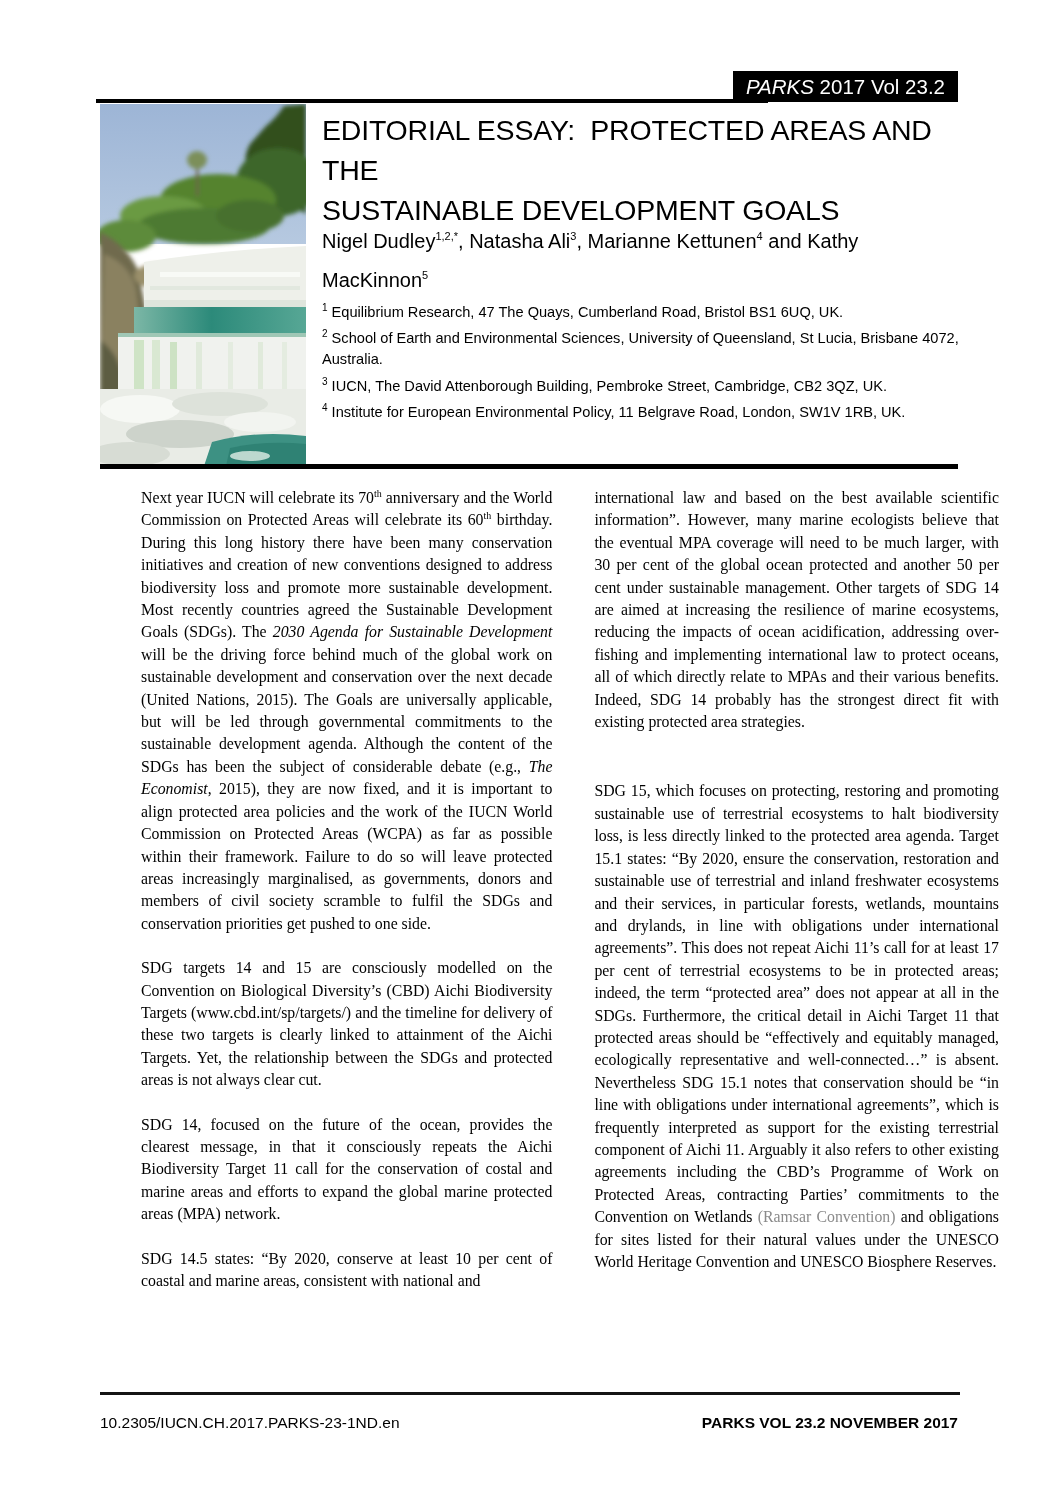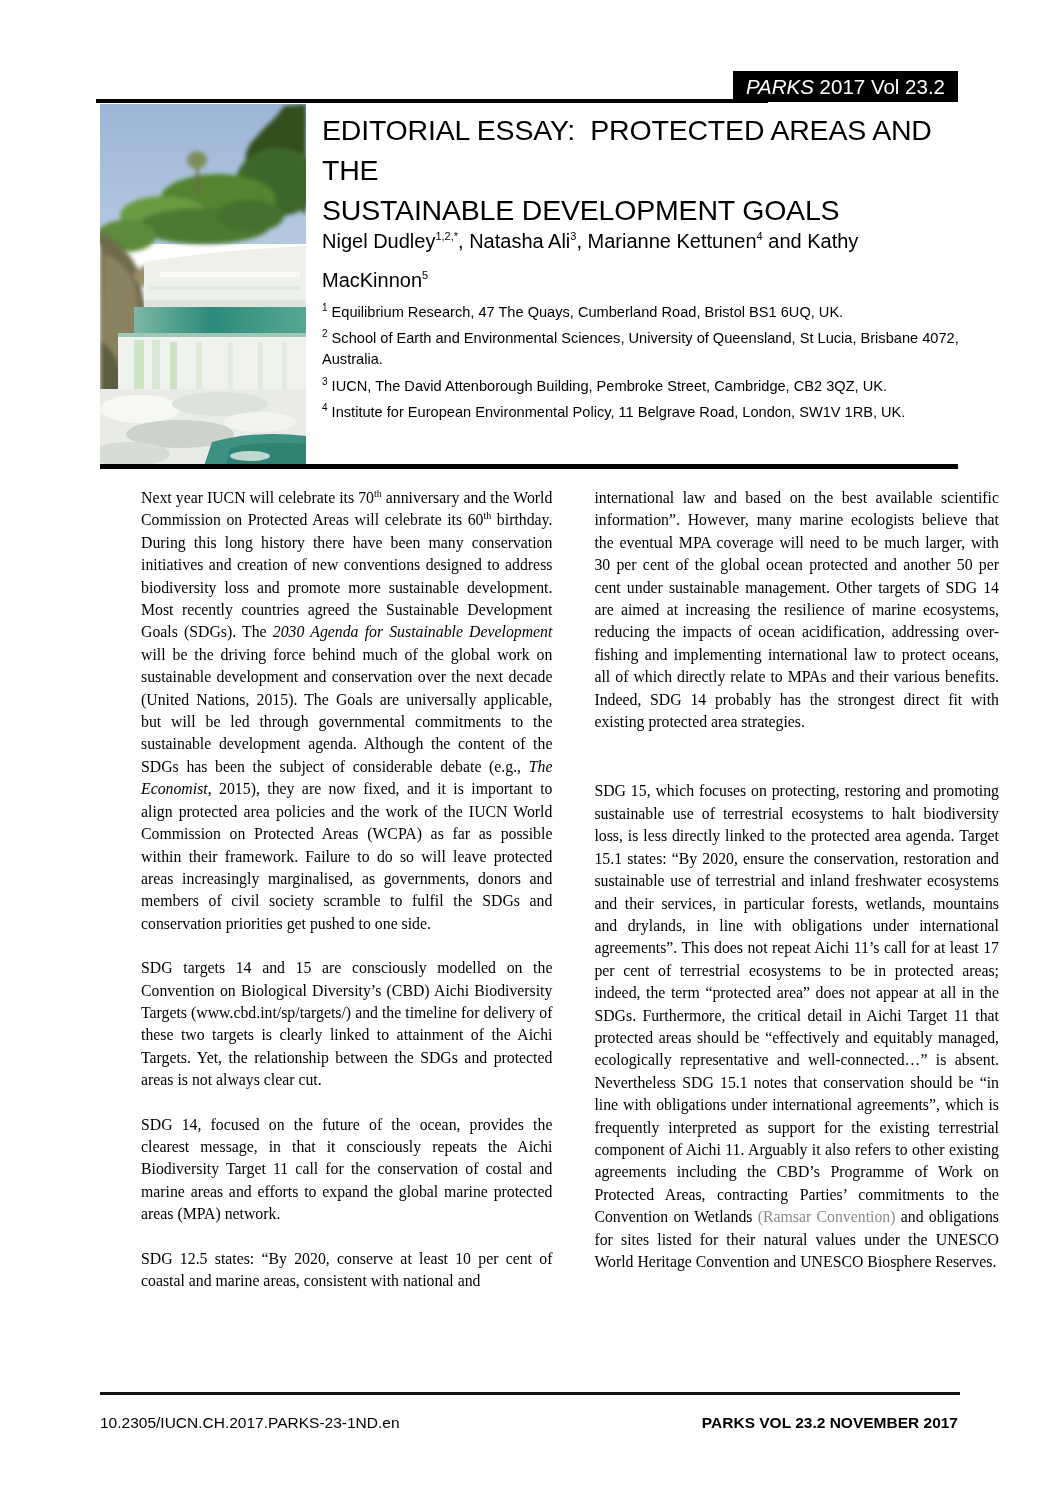--- a/index.html
+++ b/index.html
@@ -140,21 +140,21 @@
     <p class="aff-line"><sup>4</sup><span> Institute for European Environmental Policy, 11 Belgrave Road, London, SW1V 1RB, UK.</span></p>
   </div>
 
   <div class="section-rule"></div>
 
   <div class="body-cols">
     <div class="col-left">
       <p><span>Next year IUCN will celebrate its 70</span><sup>th</sup><span> anniversary and the World Commission on Protected Areas will celebrate its 60</span><sup>th</sup><span> birthday. During this long history there have been many conservation initiatives and creation of new conventions designed to address biodiversity loss and promote more sustainable development. Most recently countries agreed the Sustainable Development Goals (SDGs). The </span><i>2030 Agenda for Sustainable Development</i><span> will be the driving force behind much of the global work on sustainable development and conservation over the next decade (United Nations, 2015). The Goals are universally applicable, but will be led through governmental commitments to the sustainable development agenda. Although the content of the SDGs has been the subject of considerable debate (e.g., </span><i>The Economist</i><span>, 2015), they are now fixed, and it is important to align protected area policies and the work of the IUCN World Commission on Protected Areas (WCPA) as far as possible within their framework. Failure to do so will leave protected areas increasingly marginalised, as governments, donors and members of civil society scramble to fulfil the SDGs and conservation priorities get pushed to one side.</span></p>
       <p><span>SDG targets 14 and 15 are consciously modelled on the Convention on Biological Diversity’s (CBD) Aichi Biodiversity Targets (www.cbd.int/sp/targets/) and the timeline for delivery of these two targets is clearly linked to attainment of the Aichi Targets. Yet, the relationship between the SDGs and protected areas is not always clear cut.</span></p>
       <p><span>SDG 14, focused on the future of the ocean, provides the clearest message, in that it consciously repeats the Aichi Biodiversity Target 11 call for the conservation of costal and marine areas and efforts to expand the global marine protected areas (MPA) network.</span></p>
-      <p><span>SDG 12.5 states: “By 2020, conserve at least 10 per cent of coastal and marine areas, consistent with national and</span></p>
+      <p><span>SDG 14.5 states: “By 2020, conserve at least 10 per cent of coastal and marine areas, consistent with national and</span></p>
     </div>
     <div class="col-right">
       <p class="wide-gap"><span>international law and based on the best available scientific information”. However, many marine ecologists believe that the eventual MPA coverage will need to be much larger, with 30 per cent of the global ocean protected and another 50 per cent under sustainable management. Other targets of SDG 14 are aimed at increasing the resilience of marine ecosystems, reducing the impacts of ocean acidification, addressing over-fishing and implementing international law to protect oceans, all of which directly relate to MPAs and their various benefits. Indeed, SDG 14 probably has the strongest direct fit with existing protected area strategies.</span></p>
       <p><span>SDG 15, which focuses on protecting, restoring and promoting sustainable use of terrestrial ecosystems to halt biodiversity loss, is less directly linked to the protected area agenda. Target 15.1 states: “By 2020, ensure the conservation, restoration and sustainable use of terrestrial and inland freshwater ecosystems and their services, in particular forests, wetlands, mountains and drylands, in line with obligations under international agreements”. This does not repeat Aichi 11’s call for at least 17 per cent of terrestrial ecosystems to be in protected areas; indeed, the term “protected area” does not appear at all in the SDGs. Furthermore, the critical detail in Aichi Target 11 that protected areas should be “effectively and equitably managed, ecologically representative and well-connected…” is absent. Nevertheless SDG 15.1 notes that conservation should be “in line with obligations under international agreements”, which is frequently interpreted as support for the existing terrestrial component of Aichi 11. Arguably it also refers to other existing agreements including the CBD’s Programme of Work on Protected Areas, contracting Parties’ commitments to the Convention on Wetlands </span><span class="gray">(Ramsar Convention)</span><span> and obligations for sites listed for their natural values under the UNESCO World Heritage Convention and UNESCO Biosphere Reserves.</span></p>
     </div>
   </div>
 
   <div class="footer-rule"></div>
 
   <div class="footer">

